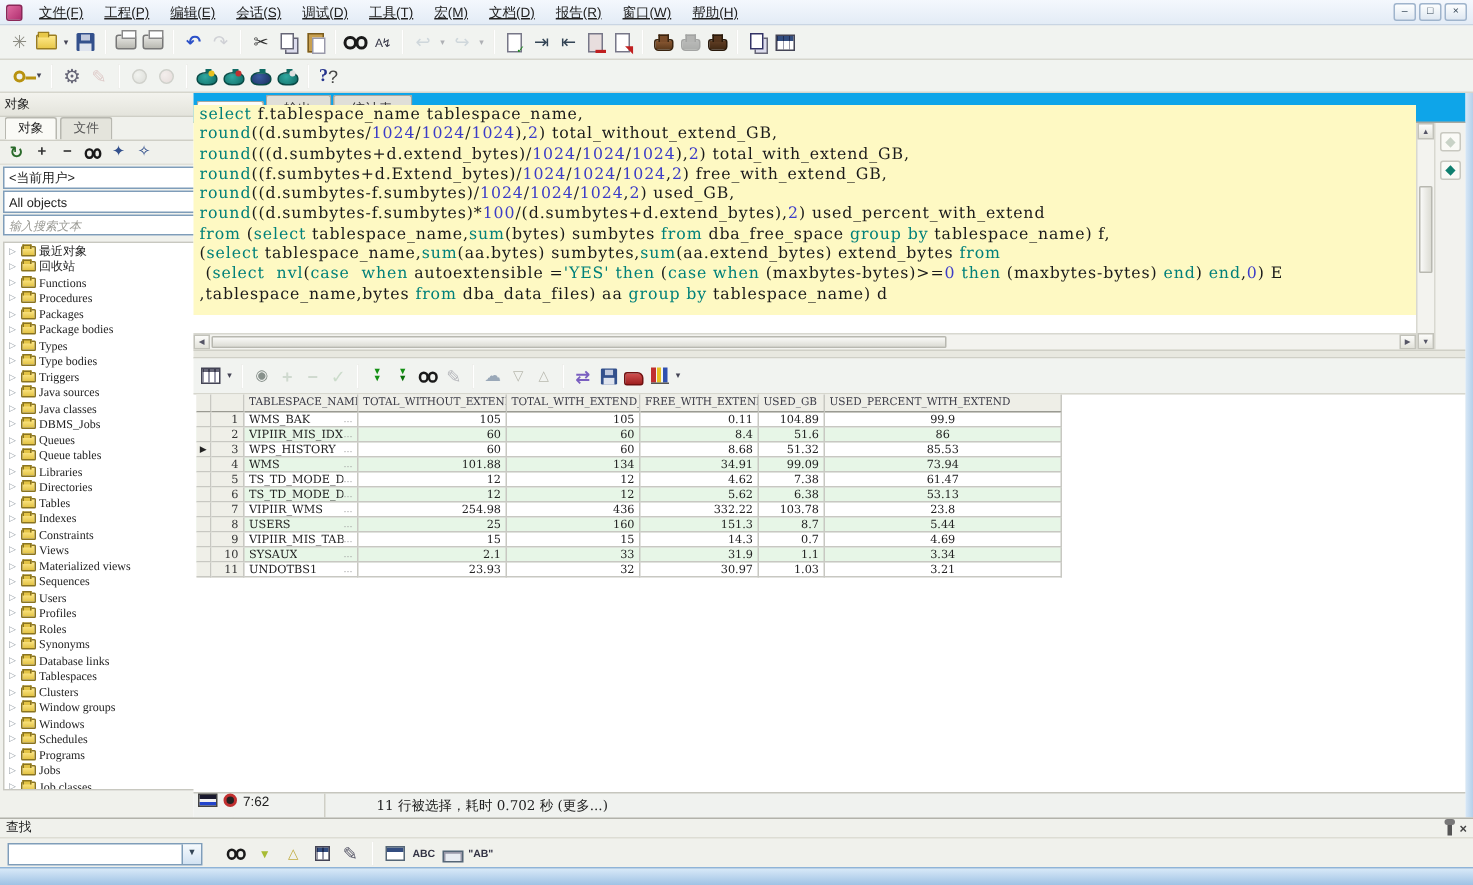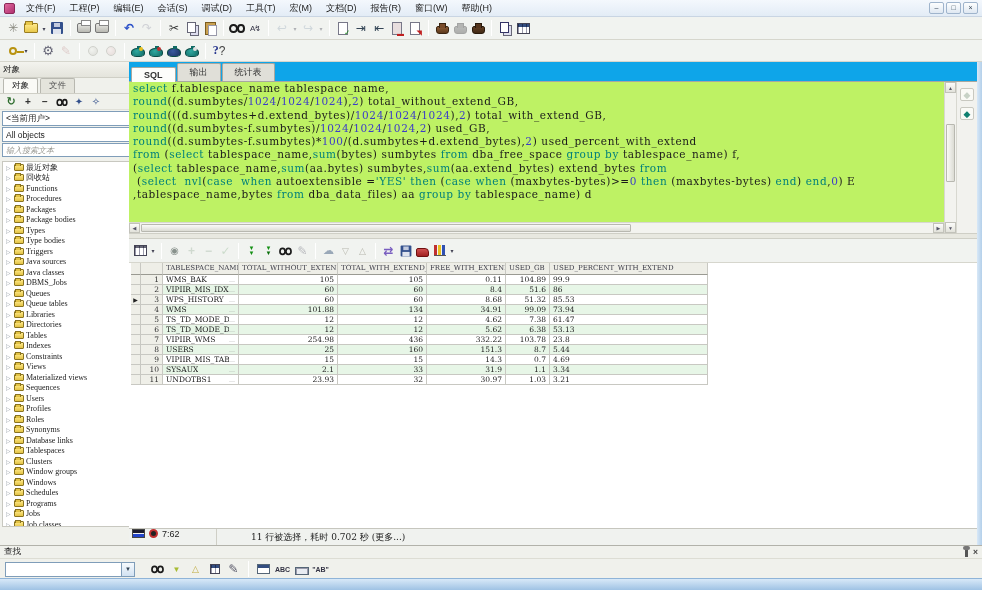--- a/index.html
+++ b/index.html
@@ -154,21 +154,21 @@
   .vscroll .thumb { position:absolute; left:1px; right:1px; background:linear-gradient(90deg,#fafaf8,#dcdcd4);
     border:1px solid #b8b8b0; border-radius:1px; }
 
   
   .doc-tabs { position:absolute; top:0; left:0; right:0; height:20px; background:#0ea5e9;
     border-bottom:1px solid #a8a8a0; display:flex; align-items:flex-end; padding-left:2px; }
   .doc-tab { padding:2px 12px 2px; font-size:9px; border:1px solid #a8a8a0; border-bottom:none;
     border-radius:2px 2px 0 0; background:#e0dfd8; color:#333; margin-right:1px; }
   .doc-tab.active { background:#fdfdfb; font-weight:bold; position:relative; top:1px; }
 
-  .editor { position:absolute; top:20px; left:0; width:815px; height:140px; background:#bef264; overflow:hidden; }
+  .editor { position:absolute; top:8px; left:0; width:815px; height:140px; background:#fef9c3; overflow:hidden; }
   .sql-line { height:13.3px; line-height:13.3px; white-space:pre; padding-left:4px;
     font-family:"DejaVu Serif","Liberation Serif",serif; font-size:10.5px; letter-spacing:.6px; color:#1a1a1a; }
   .sql-line .kw { color:#00807a; font-style:normal; }
   .sql-line .num { color:#3c3cc8; font-style:normal; }
   .sql-line .str { color:#00807a; font-style:normal; }
   .ed-vscroll { position:absolute; top:20px; left:815px; width:12px; height:151px; }
   .ed-nav { position:absolute; top:20px; left:827px; right:0; height:151px; background:#f2f2ee; border-left:1px solid #d8d8d0;
     display:flex; flex-direction:column; align-items:center; gap:6px; padding-top:6px; }
   .ed-nav .tbi { width:14px; height:13px; border:1px solid #c8c8c0; background:#fafaf6; }
   .hscroll { position:absolute; top:160px; left:0; width:815px; height:11px; background:#f3f3ef; border-top:1px solid #d8d8d0; }
@@ -192,21 +192,21 @@
     font-size:7.5px; line-height:9px; padding:0 3px; }
   .g-head .gc { font-size:7px; line-height:11px; color:#3a3a46; border-bottom:1px solid #9a9a92; background:#eeeee7; }
   .gc-m { width:10px; padding:0; background:#efefe8; font-size:6px; text-align:center; color:#222; }
   .gc-n { width:22px; background:#efefe8; text-align:right; color:#333; }
   .gc-name { width:76px; display:flex; }
   .gc-name .nm { overflow:hidden; white-space:nowrap; }
   .gc-name::after { content:"…"; margin-left:auto; color:#999; font-size:6px; line-height:9px; }
   .g-head .gc-name::after { content:""; }
   .gc-1 { width:99px; text-align:right; } .gc-2 { width:89px; text-align:right; }
   .gc-3 { width:79px; text-align:right; } .gc-4 { width:44px; text-align:right; }
-  .gc-5 { width:158px; text-align:left; }
+  .gc-5 { width:158px; text-align:center; }
   .g-head .gc-1,.g-head .gc-2,.g-head .gc-3,.g-head .gc-4,.g-head .gc-5,.g-head .gc-name { text-align:left; }
 
   
   .statusbar { position:absolute; left:0; right:0; bottom:0; height:17px; background:#f0f2ef;
     border-top:1px solid #c6c6be; display:flex; align-items:center; font-size:9px; }
   .st-left { width:88px; display:flex; gap:4px; padding-left:3px;
     border-right:1px solid #cfcfc6; align-self:stretch; }
   .flag { width:13px; height:9px; background:linear-gradient(#1a1a2e 0 3px,#f0f0f0 3px 4.5px,#2244cc 4.5px 9px); border:1px solid #444; }
   .clock { width:9px; height:9px; border-radius:50%; background:#222; border:2px solid #c03030; }
   .st-msg { margin-left:34px; font-family:"DejaVu Serif","Liberation Serif",serif; font-size:9px; color:#222; }
@@ -224,21 +224,21 @@
   .bottomstrip { position:absolute; left:0; right:0; bottom:0; height:12px;
     background:linear-gradient(#d8e9f8,#9fc2e4); border-top:1px solid #8fb4d8; }
 </style>
 </head>
 <body>
 
 <div class="app">
 
   <div class="menubar">
     <span class="appicon"></span>
-    <span style="display:flex;">
+    <span style="display:flex;text-decoration:underline;">
 
     <span class="menu-item">文件(F)</span>
         <span class="menu-item">工程(P)</span>
         <span class="menu-item">编辑(E)</span>
         <span class="menu-item">会话(S)</span>
         <span class="menu-item">调试(D)</span>
         <span class="menu-item">工具(T)</span>
         <span class="menu-item">宏(M)</span>
         <span class="menu-item">文档(D)</span>
         <span class="menu-item">报告(R)</span>
@@ -613,20 +613,21 @@
       <span class="doc-tab active">SQL</span>
       <span class="doc-tab">输出</span>
       <span class="doc-tab">统计表</span>
     </div>
 
     <div class="editor">
 
     <div class="sql-line"><span class="kw">select</span> f.tablespace_name tablespace_name,</div>
         <div class="sql-line"><span class="kw">round</span>((d.sumbytes/<span class="num">1024</span>/<span class="num">1024</span>/<span class="num">1024</span>),<span class="num">2</span>) total_without_extend_GB,</div>
         <div class="sql-line"><span class="kw">round</span>(((d.sumbytes+d.extend_bytes)/<span class="num">1024</span>/<span class="num">1024</span>/<span class="num">1024</span>),<span class="num">2</span>) total_with_extend_GB,</div>
+        <div class="sql-line"><span class="kw">round</span>((f.sumbytes+d.Extend_bytes)/<span class="num">1024</span>/<span class="num">1024</span>/<span class="num">1024</span>,<span class="num">2</span>) free_with_extend_GB,</div>
         <div class="sql-line"><span class="kw">round</span>((d.sumbytes-f.sumbytes)/<span class="num">1024</span>/<span class="num">1024</span>/<span class="num">1024</span>,<span class="num">2</span>) used_GB,</div>
         <div class="sql-line"><span class="kw">round</span>((d.sumbytes-f.sumbytes)*<span class="num">100</span>/(d.sumbytes+d.extend_bytes),<span class="num">2</span>) used_percent_with_extend</div>
         <div class="sql-line"><span class="kw">from</span> (<span class="kw">select</span> tablespace_name,<span class="kw">sum</span>(bytes) sumbytes <span class="kw">from</span> dba_free_space <span class="kw">group</span> <span class="kw">by</span> tablespace_name) f,</div>
         <div class="sql-line">(<span class="kw">select</span> tablespace_name,<span class="kw">sum</span>(aa.bytes) sumbytes,<span class="kw">sum</span>(aa.extend_bytes) extend_bytes <span class="kw">from</span></div>
         <div class="sql-line"> (<span class="kw">select</span>  <span class="kw">nvl</span>(<span class="kw">case</span>  <span class="kw">when</span> autoextensible =<span class="str">'YES'</span> <span class="kw">then</span> (<span class="kw">case</span> <span class="kw">when</span> (maxbytes-bytes)&gt;=<span class="num">0</span> <span class="kw">then</span> (maxbytes-bytes) <span class="kw">end</span>) <span class="kw">end</span>,<span class="num">0</span>) E</div>
         <div class="sql-line">,tablespace_name,bytes <span class="kw">from</span> dba_data_files) aa <span class="kw">group</span> <span class="kw">by</span> tablespace_name) d</div>
       </div>
 
     <div class="vscroll ed-vscroll">
       <span class="up">▲</span>

